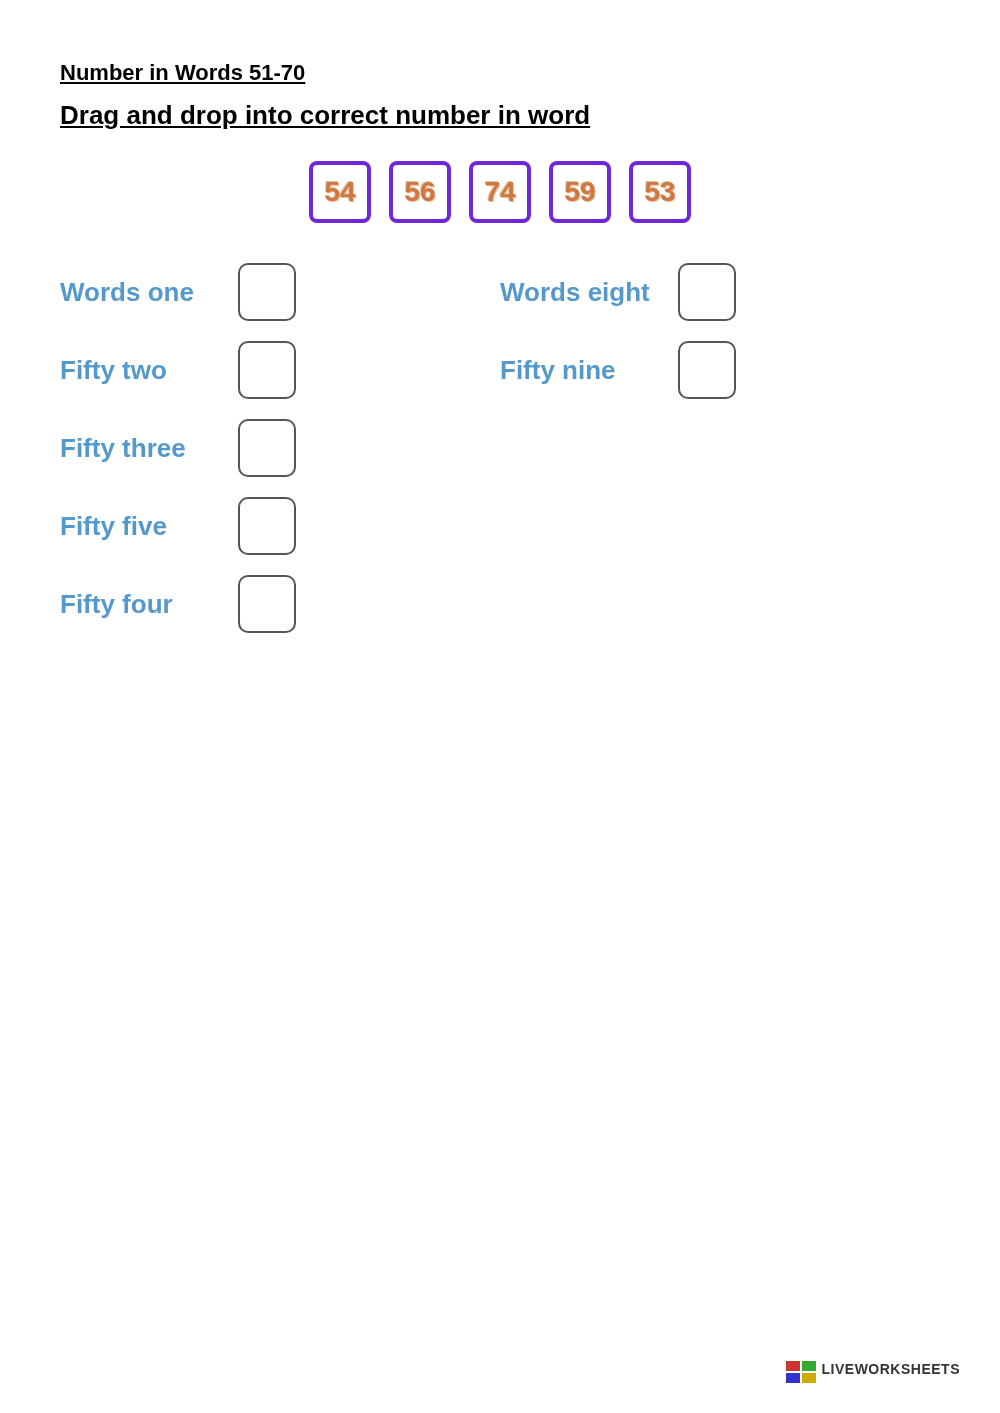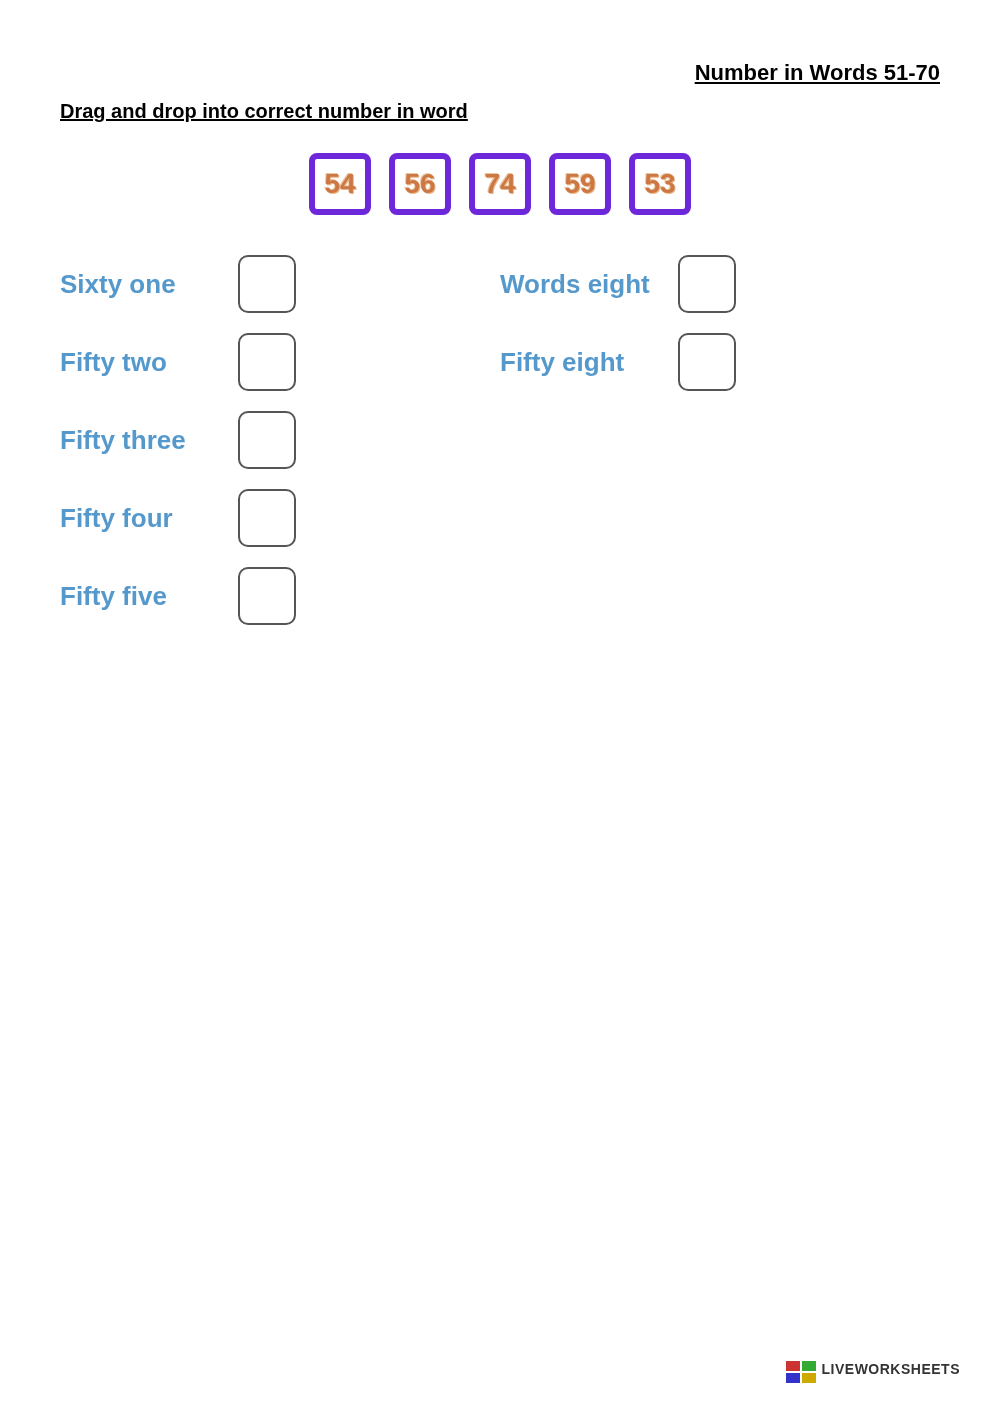--- a/index.html
+++ b/index.html
@@ -11,25 +11,24 @@
       position: relative;
       padding: 60px 60px 80px 60px;
     }
 
     .title {
       font-size: 22px;
       font-weight: bold;
       text-decoration: underline;
       color: #000;
       margin-bottom: 14px;
-      text-align: right;
     }
 
     .subtitle {
-      font-size: 20px;
+      font-size: 26px;
       font-weight: bold;
       text-decoration: underline;
       color: #000;
       margin-bottom: 30px;
     }
 
     
     .number-tiles-section {
       display: flex;
       flex-direction: column;
@@ -40,21 +39,21 @@
 
     .tile-row {
       display: flex;
       gap: 18px;
       justify-content: center;
     }
 
     .number-tile {
       width: 62px;
       height: 62px;
-      border: 6px solid #6d28d9;
+      border: 4px solid #6d28d9;
       border-radius: 8px;
       display: flex;
       align-items: center;
       justify-content: center;
       font-size: 28px;
       font-weight: bold;
       color: #cc7744;
       background: #fff;
       text-shadow:
         1px 1px 0 #e8b88a,
@@ -157,48 +156,48 @@
     <div class="number-tile">56</div>
     <div class="number-tile">74</div>
     <div class="number-tile">59</div>
     <div class="number-tile">53</div>
   </div>
 </div>
 
 <div class="matching-section">
   <div class="left-column">
     <div class="match-row">
-      <span class="word-label">Sixty one</span>
+      <span class="word-label">Words one</span>
       <div class="drop-box"></div>
     </div>
     <div class="match-row">
       <span class="word-label">Fifty two</span>
       <div class="drop-box"></div>
     </div>
     <div class="match-row">
       <span class="word-label">Fifty three</span>
       <div class="drop-box"></div>
     </div>
     <div class="match-row">
+      <span class="word-label">Fifty five</span>
+      <div class="drop-box"></div>
+    </div>
+    <div class="match-row">
       <span class="word-label">Fifty four</span>
       <div class="drop-box"></div>
     </div>
-    <div class="match-row">
-      <span class="word-label">Fifty five</span>
-      <div class="drop-box"></div>
-    </div>
   </div>
 
   <div class="right-column">
     <div class="match-row">
       <span class="word-label">Words eight</span>
       <div class="drop-box"></div>
     </div>
     <div class="match-row">
-      <span class="word-label">Fifty eight</span>
+      <span class="word-label">Fifty nine</span>
       <div class="drop-box"></div>
     </div>
   </div>
 </div>
 
 <div class="branding">
   <div class="brand-logo">
     <div></div>
       <div></div>
       <div></div>

